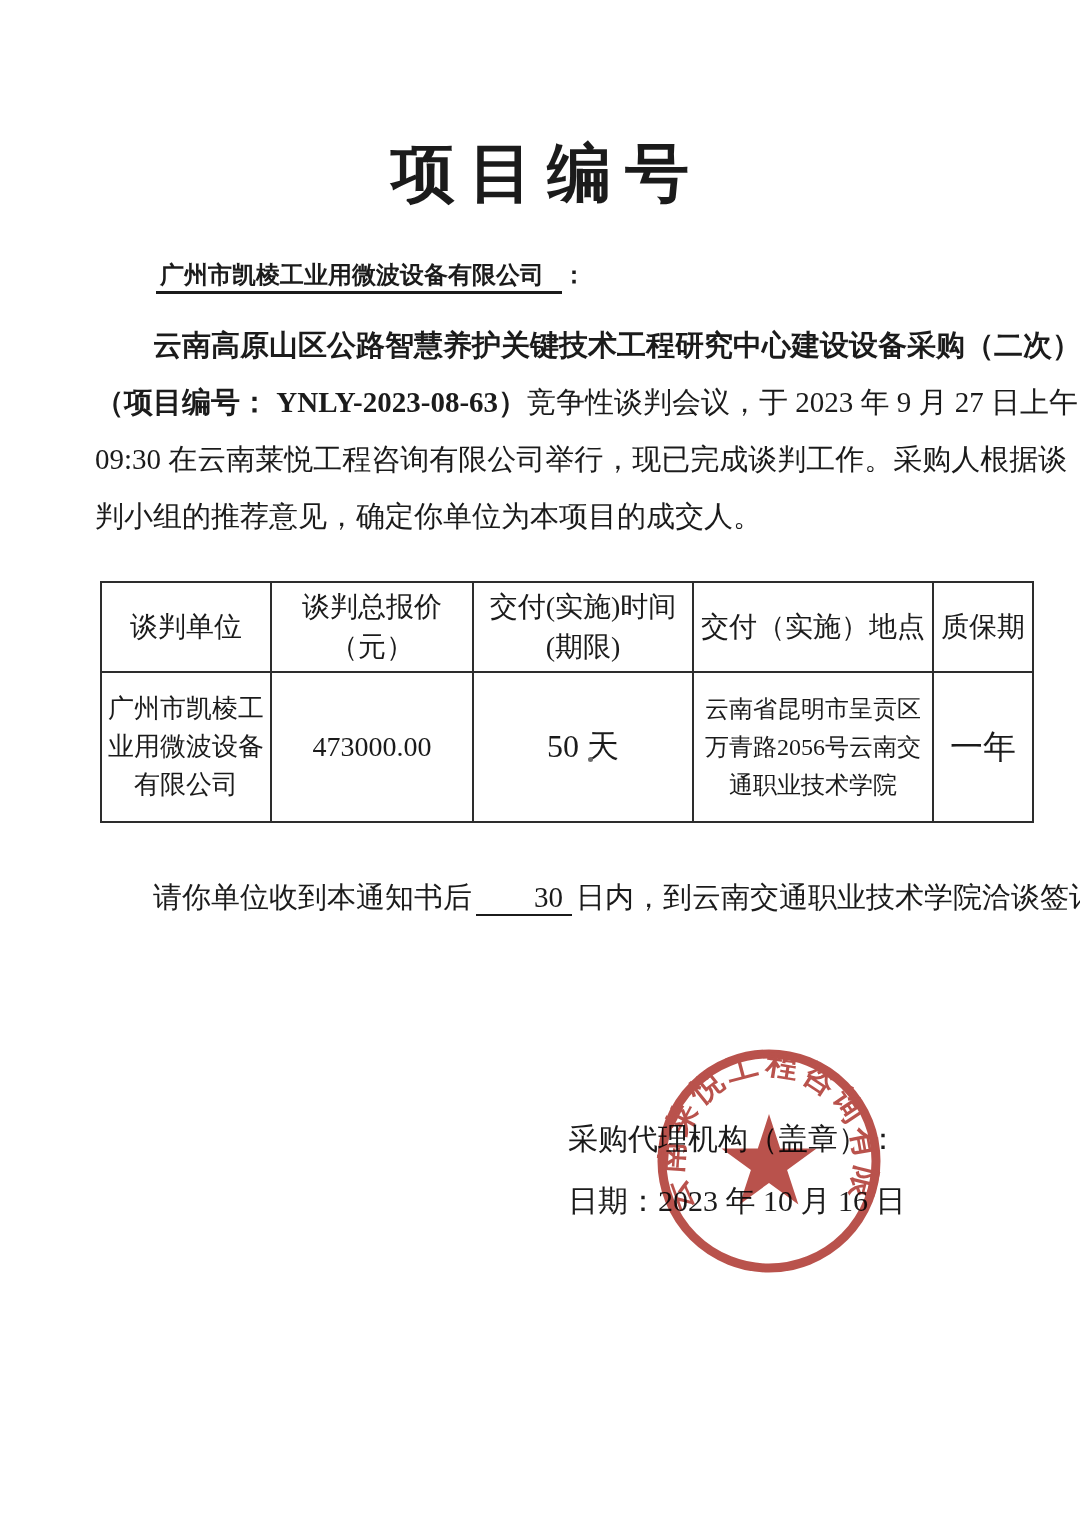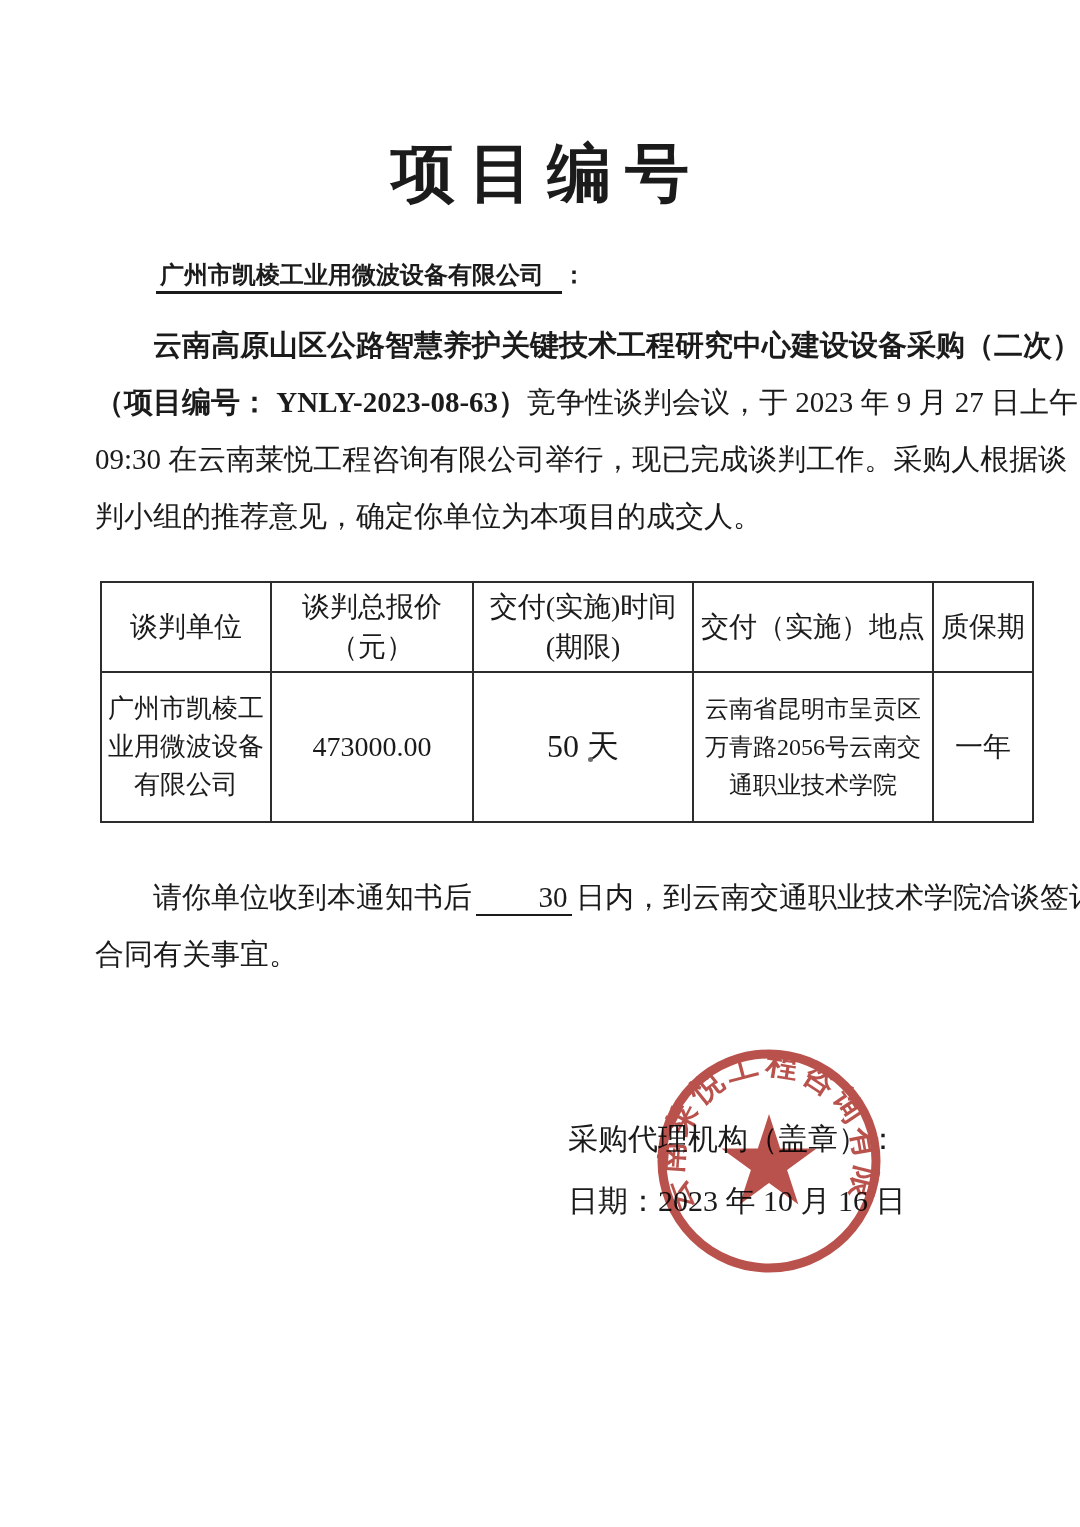--- a/index.html
+++ b/index.html
@@ -64,35 +64,34 @@
   .deal-table th { font-size:28px; line-height:40px; }
   .col-unit   { width:156px; }
   .col-price  { width:188px; }
   .col-time   { width:206px; }
   .col-place  { width:226px; }
   .col-warranty { width:86px; }
   td.cell-unit  { font-size:26px; line-height:38px; }
   td.cell-price { font-size:28px; }
   td.cell-time  { font-size:32px; }
   td.cell-place { font-size:24px; line-height:38px; }
-  td.cell-warranty { font-size:28px; }
+  td.cell-warranty { font-size:33px; }
 
   .closing-para {
     margin:46px 95px 0 95px;
     font-size:29px;
   }
   .closing-para .line {
     height:57px;
     line-height:57px;
     white-space:nowrap;
   }
   .blank-days {
     display:inline-block;
     min-width:96px;
-    text-align:center;
     border-bottom:2px solid #1b1b1b;
     line-height:34px;
     margin:0 4px;
   }
 
   .signature-block {
     position:absolute;
     left:568px; top:1108px;
     font-size:30px;
   }
@@ -153,21 +152,20 @@
         <td class="cell-price">473000.00</td>
         <td class="cell-time">50 天</td>
         <td class="cell-place">云南省昆明市呈贡区万青路2056号云南交通职业技术学院</td>
         <td class="cell-warranty">一年</td>
       </tr>
     </tbody>
   </table>
 
   <div class="closing-para">
     <div class="line indent"><span>请你单位收到本通知书后</span><span class="blank-days">30</span><span>日内，到云南交通职业技术学院洽谈签订</span></div>
-    <div class="line">合同有关事宜。</div>
   </div>
 
   <div class="signature-block">
     <div class="sig-line">采购代理机构（盖章）：</div>
     <div class="sig-line">日期：2023 年 10 月 16 日</div>
   </div>
 
   <svg class="stamp" viewBox="0 0 238 238" xmlns="http://www.w3.org/2000/svg">
     <defs>
       <path id="seal-arc" d="M 47.1,168.6 A 87,87 0 1 1 190.9,168.6" fill="none"></path>

